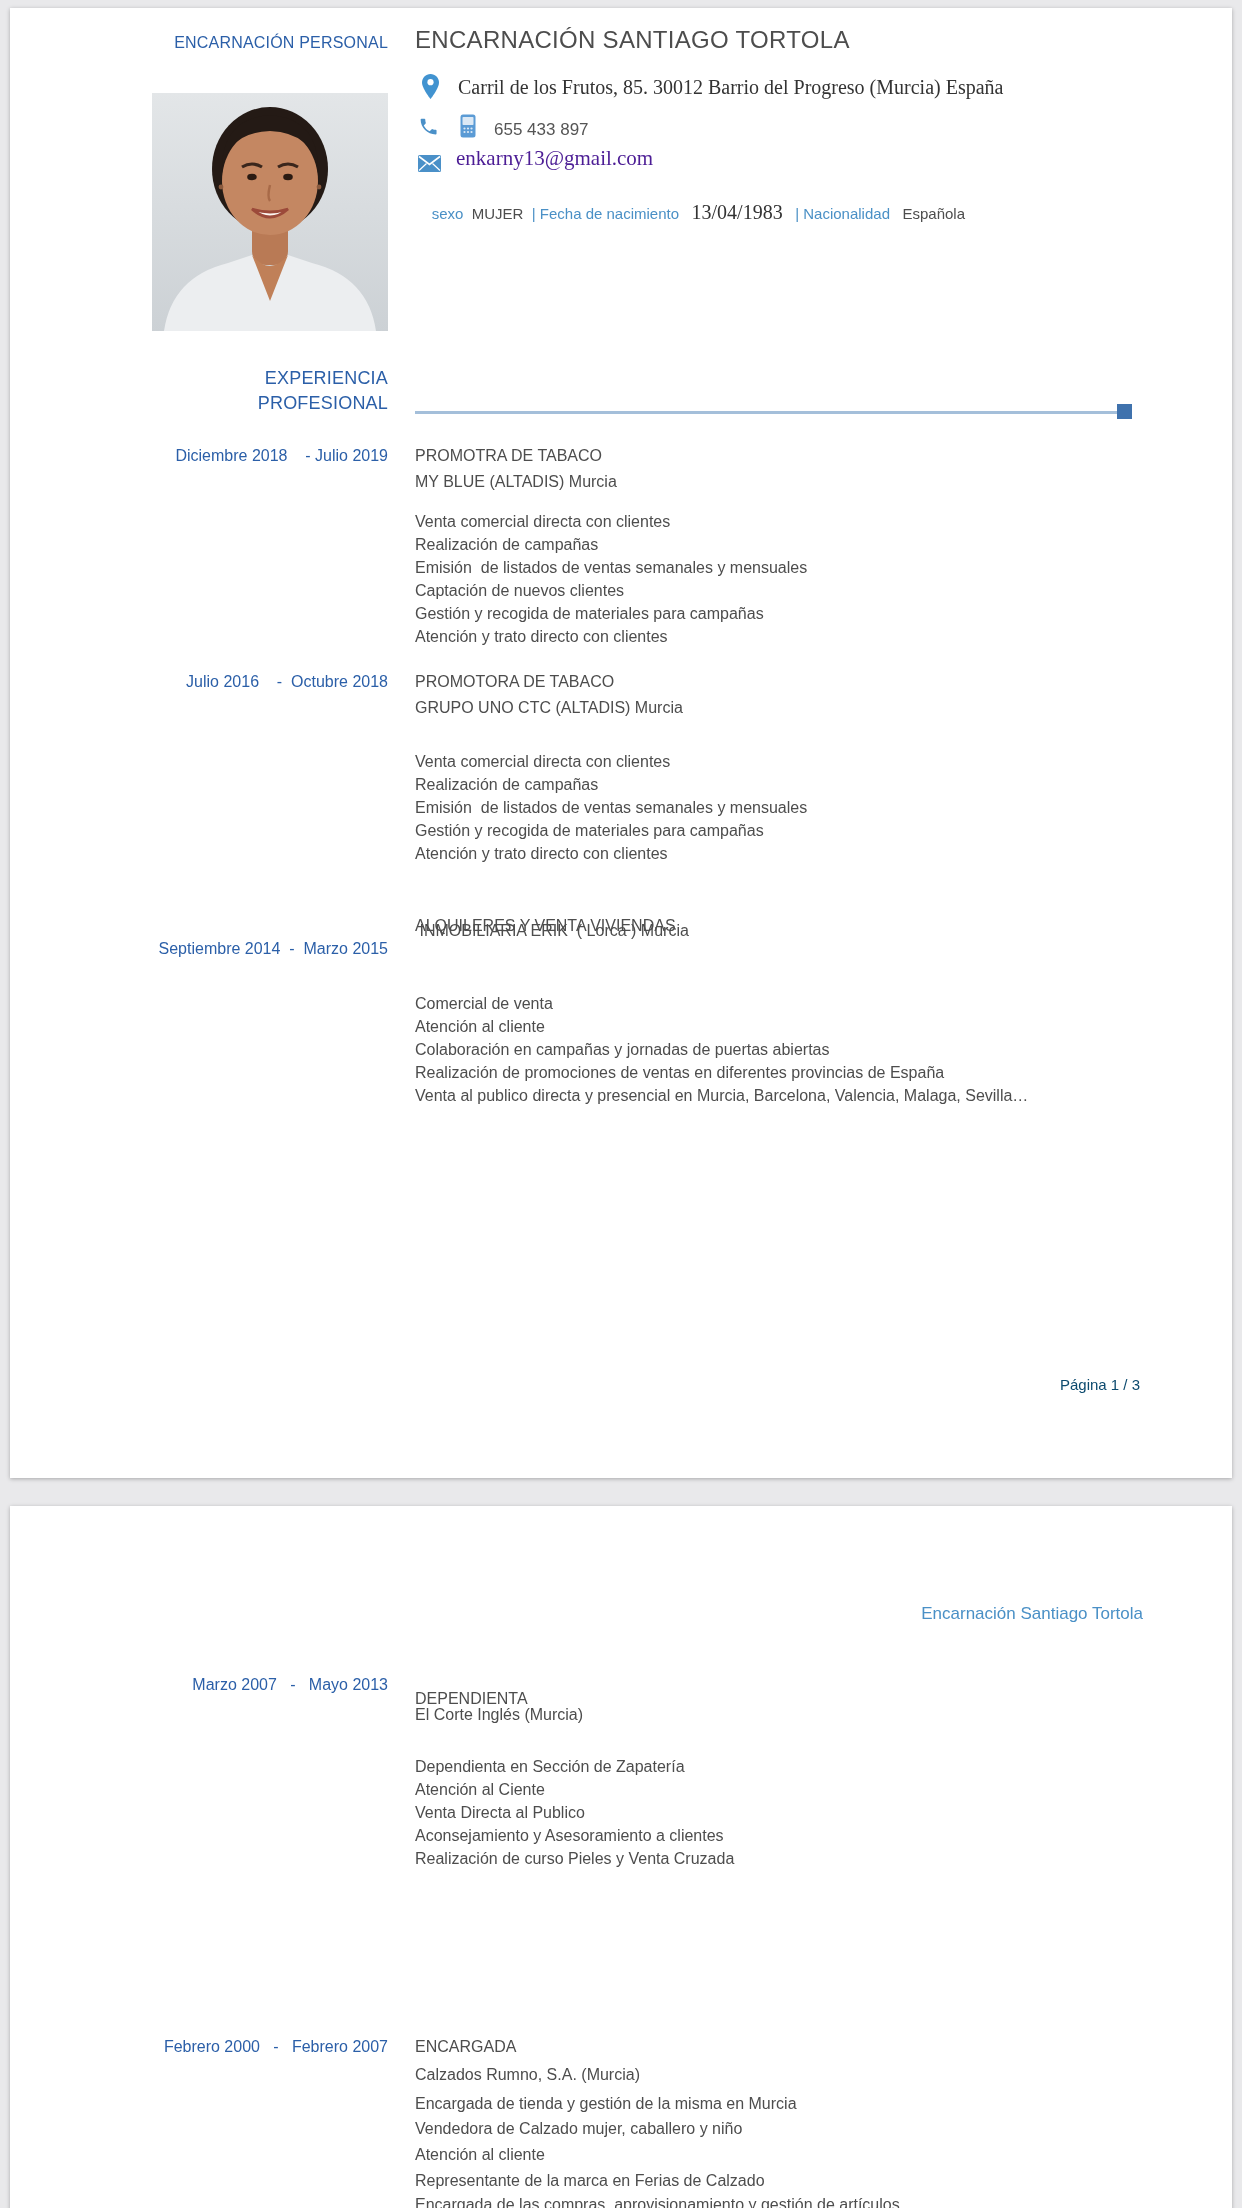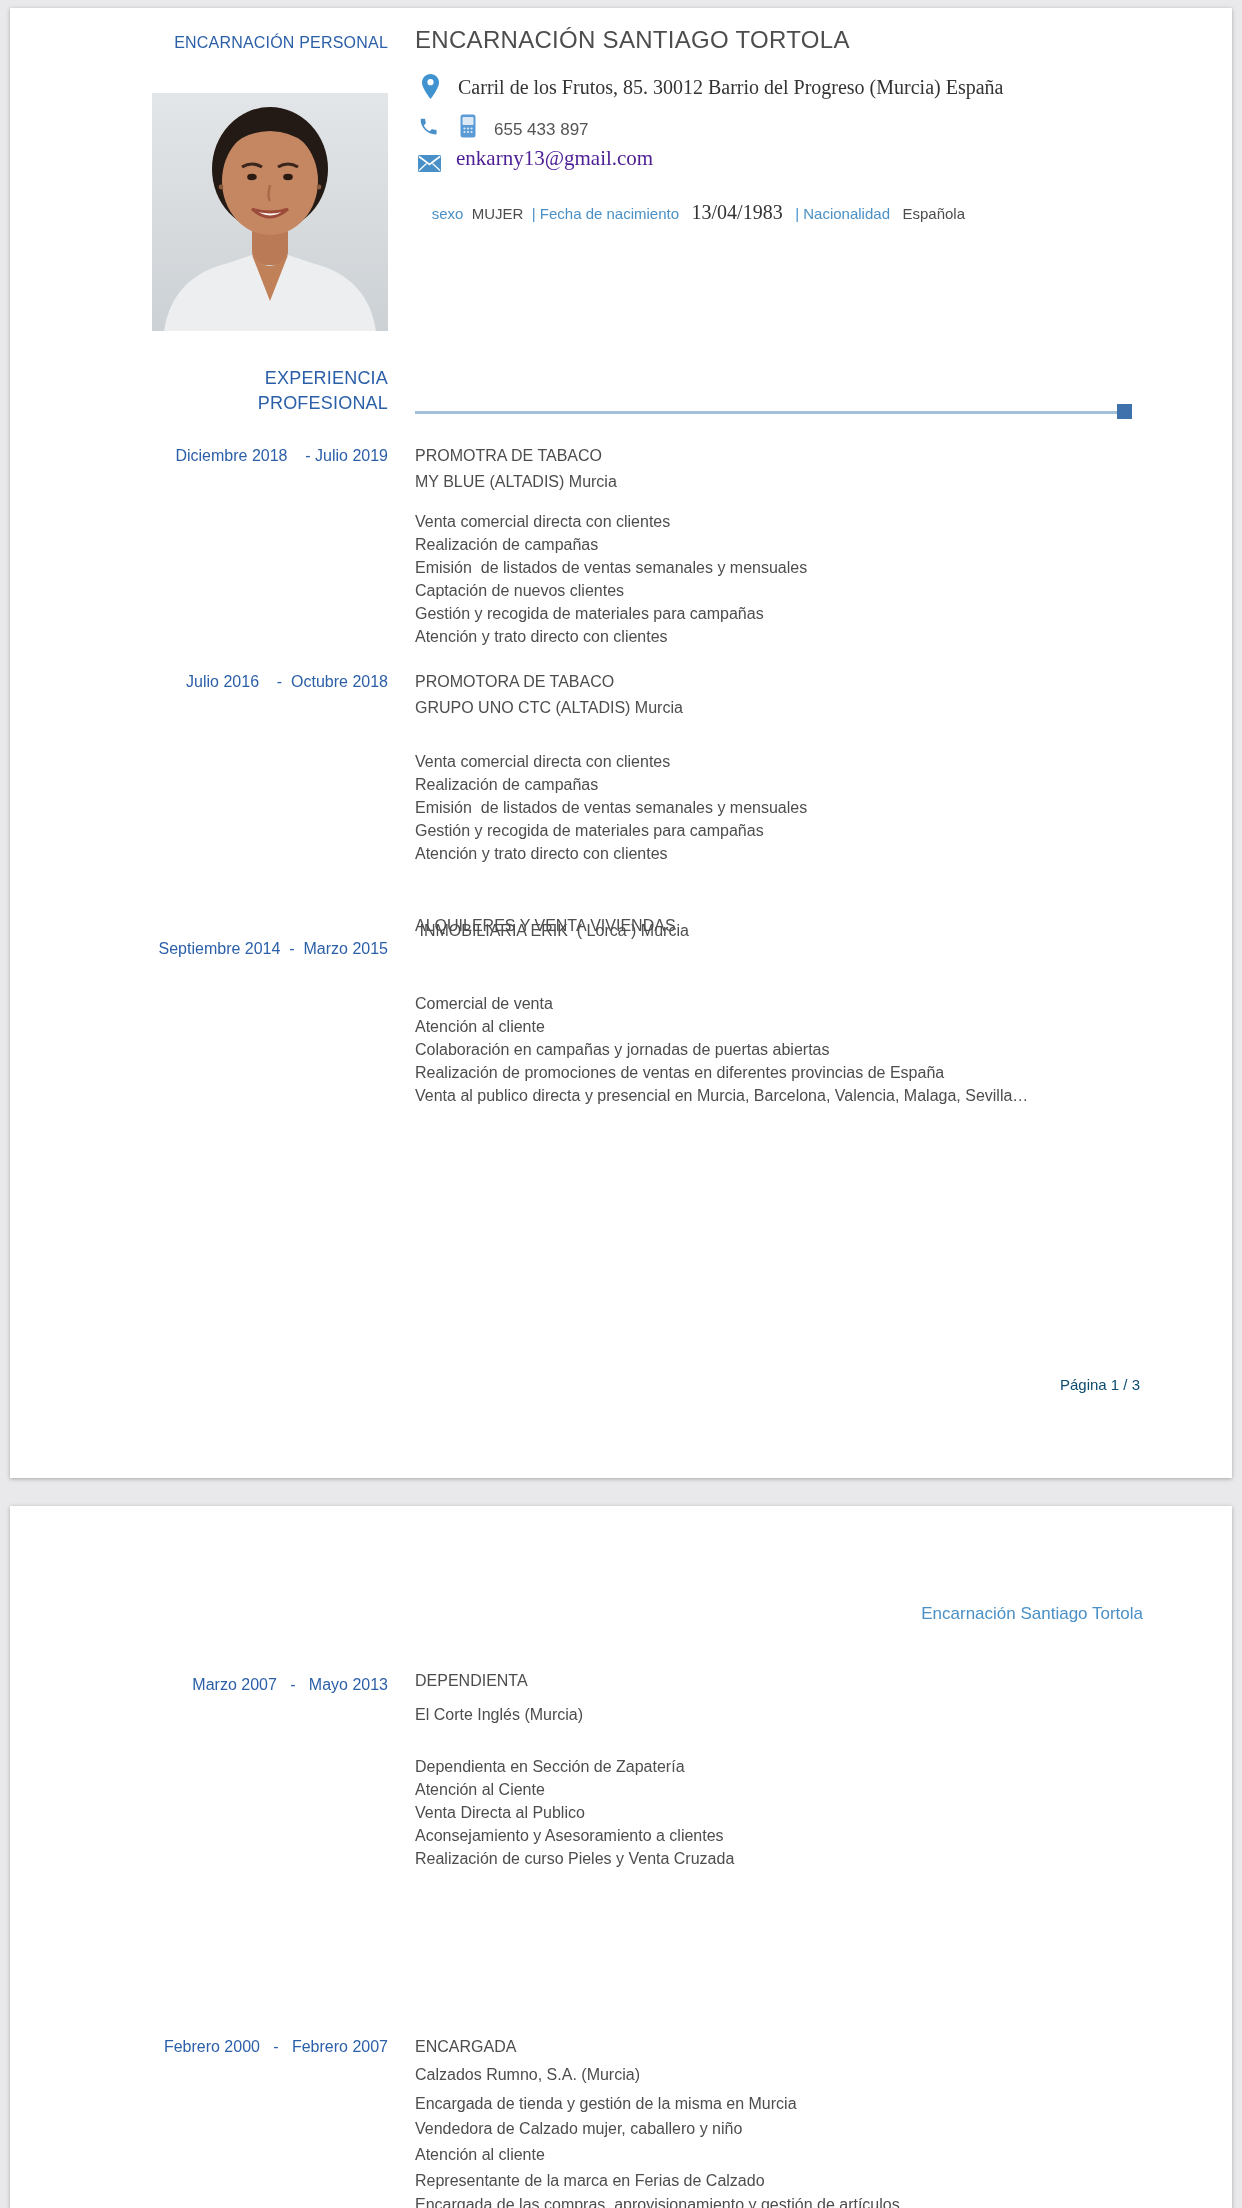--- a/index.html
+++ b/index.html
@@ -165,21 +165,21 @@
   <div class="abs line" style="top:1079px;">Venta al publico directa y presencial en Murcia, Barcelona, Valencia, Malaga, Sevilla…</div>
 
   <div class="abs page-number">Página 1 / 3</div>
 </div>
 
 <div class="page" id="page2">
 
   <div class="abs p2-header-name">Encarnación Santiago Tortola</div>
 
   <div class="abs dates" style="top:170px;">Marzo 2007   -   Mayo 2013</div>
-  <div class="abs job-title" style="top:166px;text-align:center;">DEPENDIENTA</div>
+  <div class="abs job-title" style="top:184px;text-align:center;">DEPENDIENTA</div>
   <div class="abs job-company" style="top:200px;">El Corte Inglés (Murcia)</div>
   <div class="abs line" style="top:252px;">Dependienta en Sección de Zapatería</div>
   <div class="abs line" style="top:275px;">Atención al Ciente</div>
   <div class="abs line" style="top:298px;">Venta Directa al Publico</div>
   <div class="abs line" style="top:321px;">Aconsejamiento y Asesoramiento a clientes</div>
   <div class="abs line" style="top:344px;">Realización de curso Pieles y Venta Cruzada</div>
 
   <div class="abs dates" style="top:532px;">Febrero 2000   -   Febrero 2007</div>
   <div class="abs job-title" style="top:532px;">ENCARGADA</div>
   <div class="abs job-company" style="top:560px;">Calzados Rumno, S.A. (Murcia)</div>

